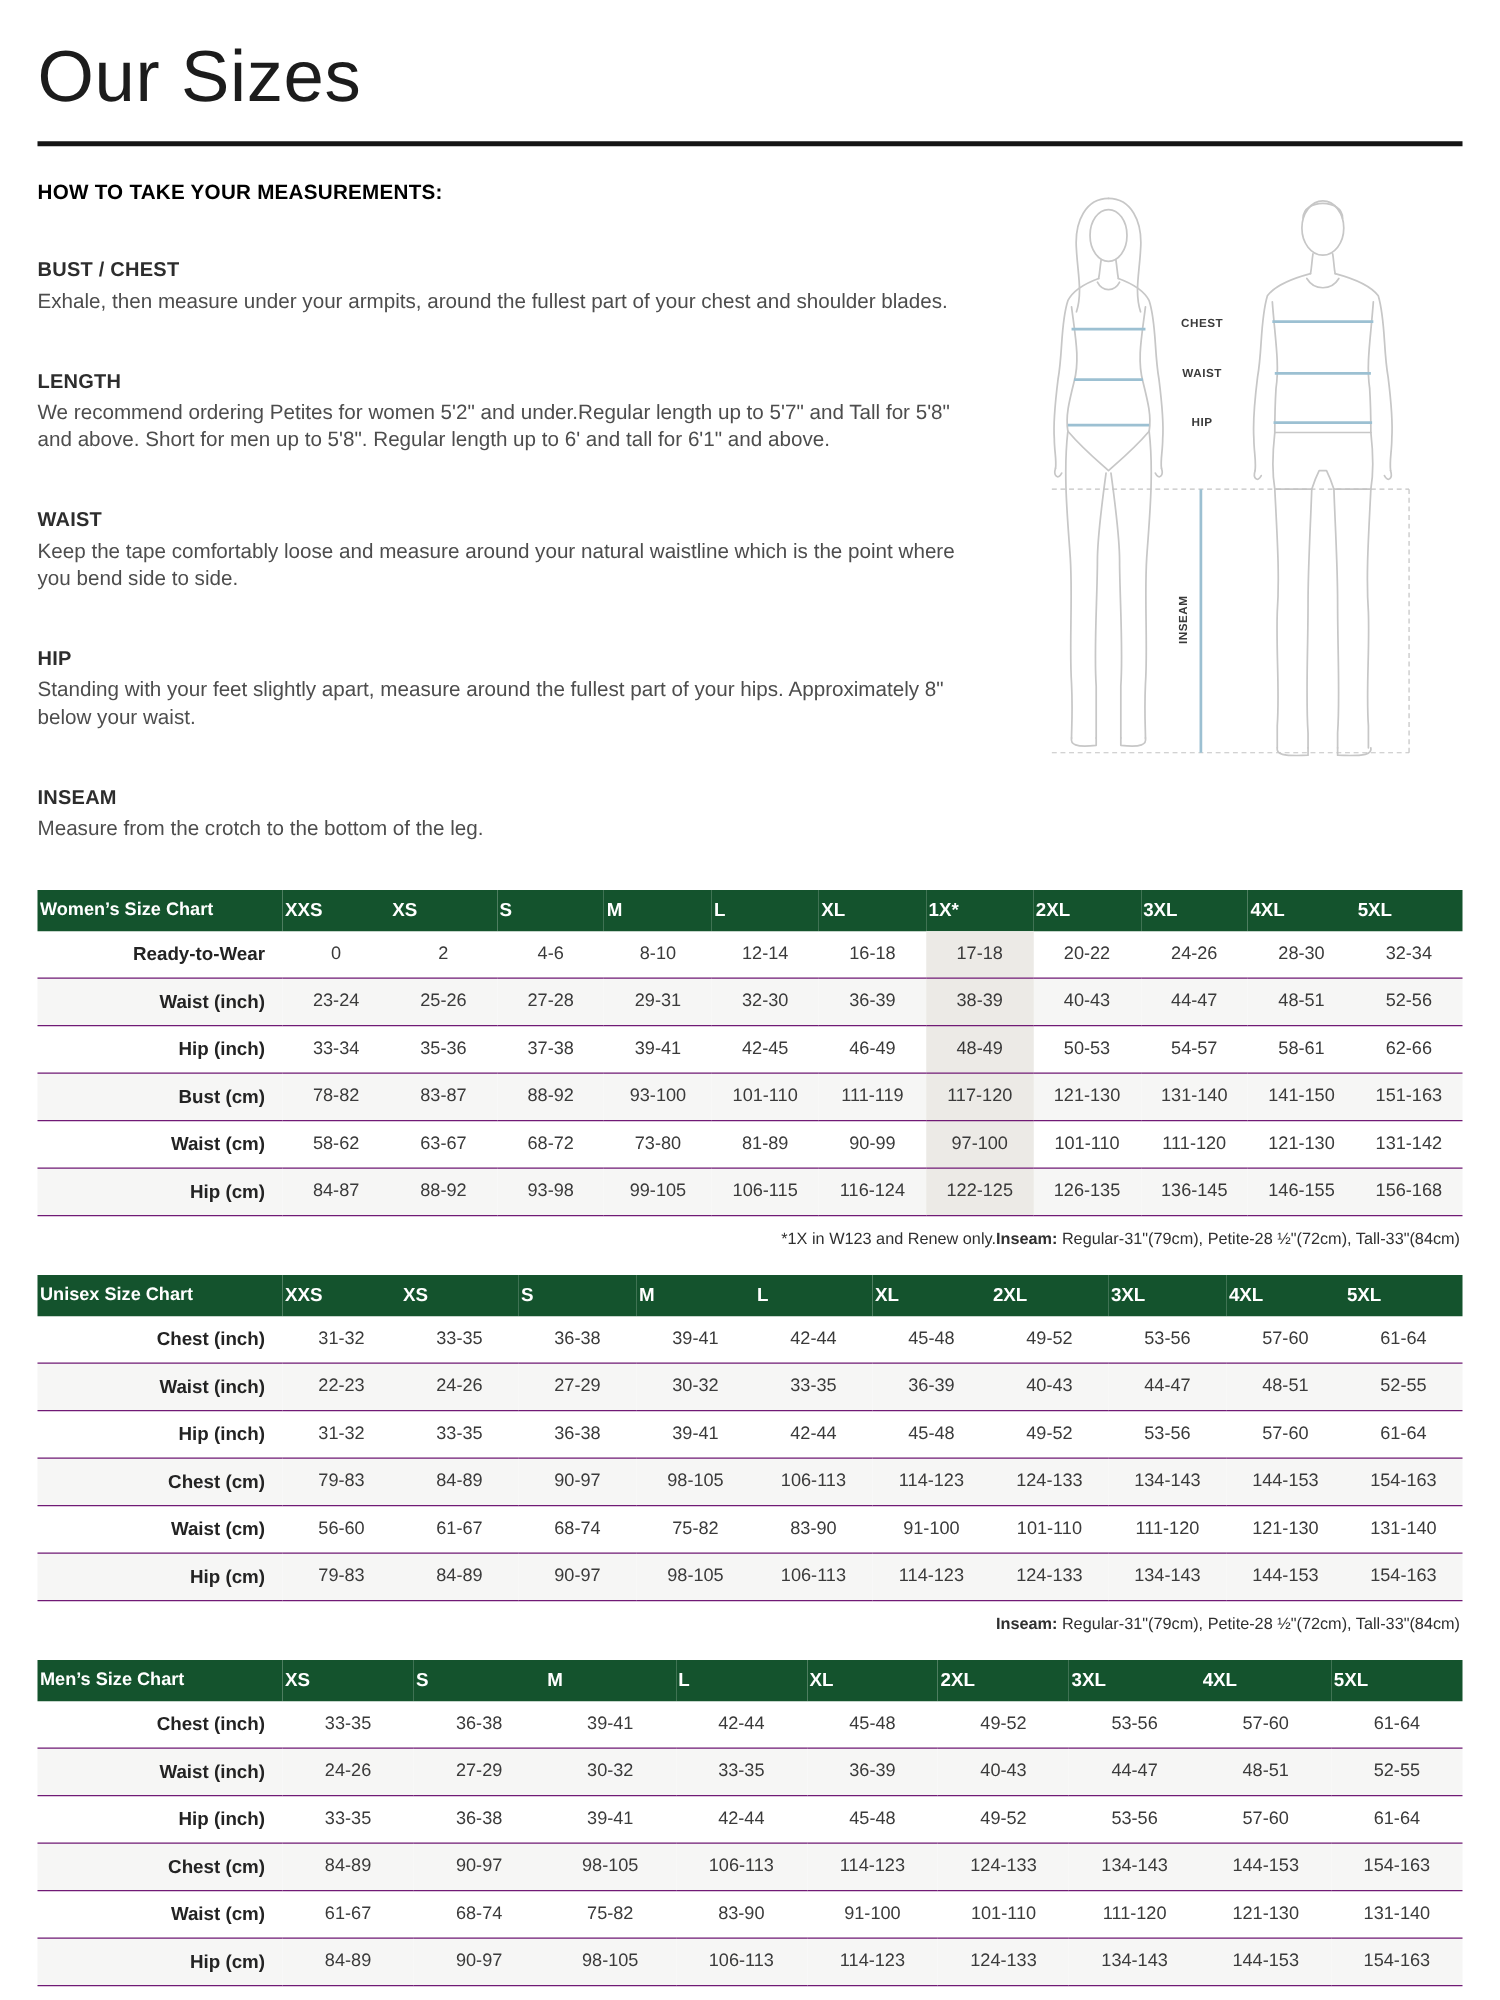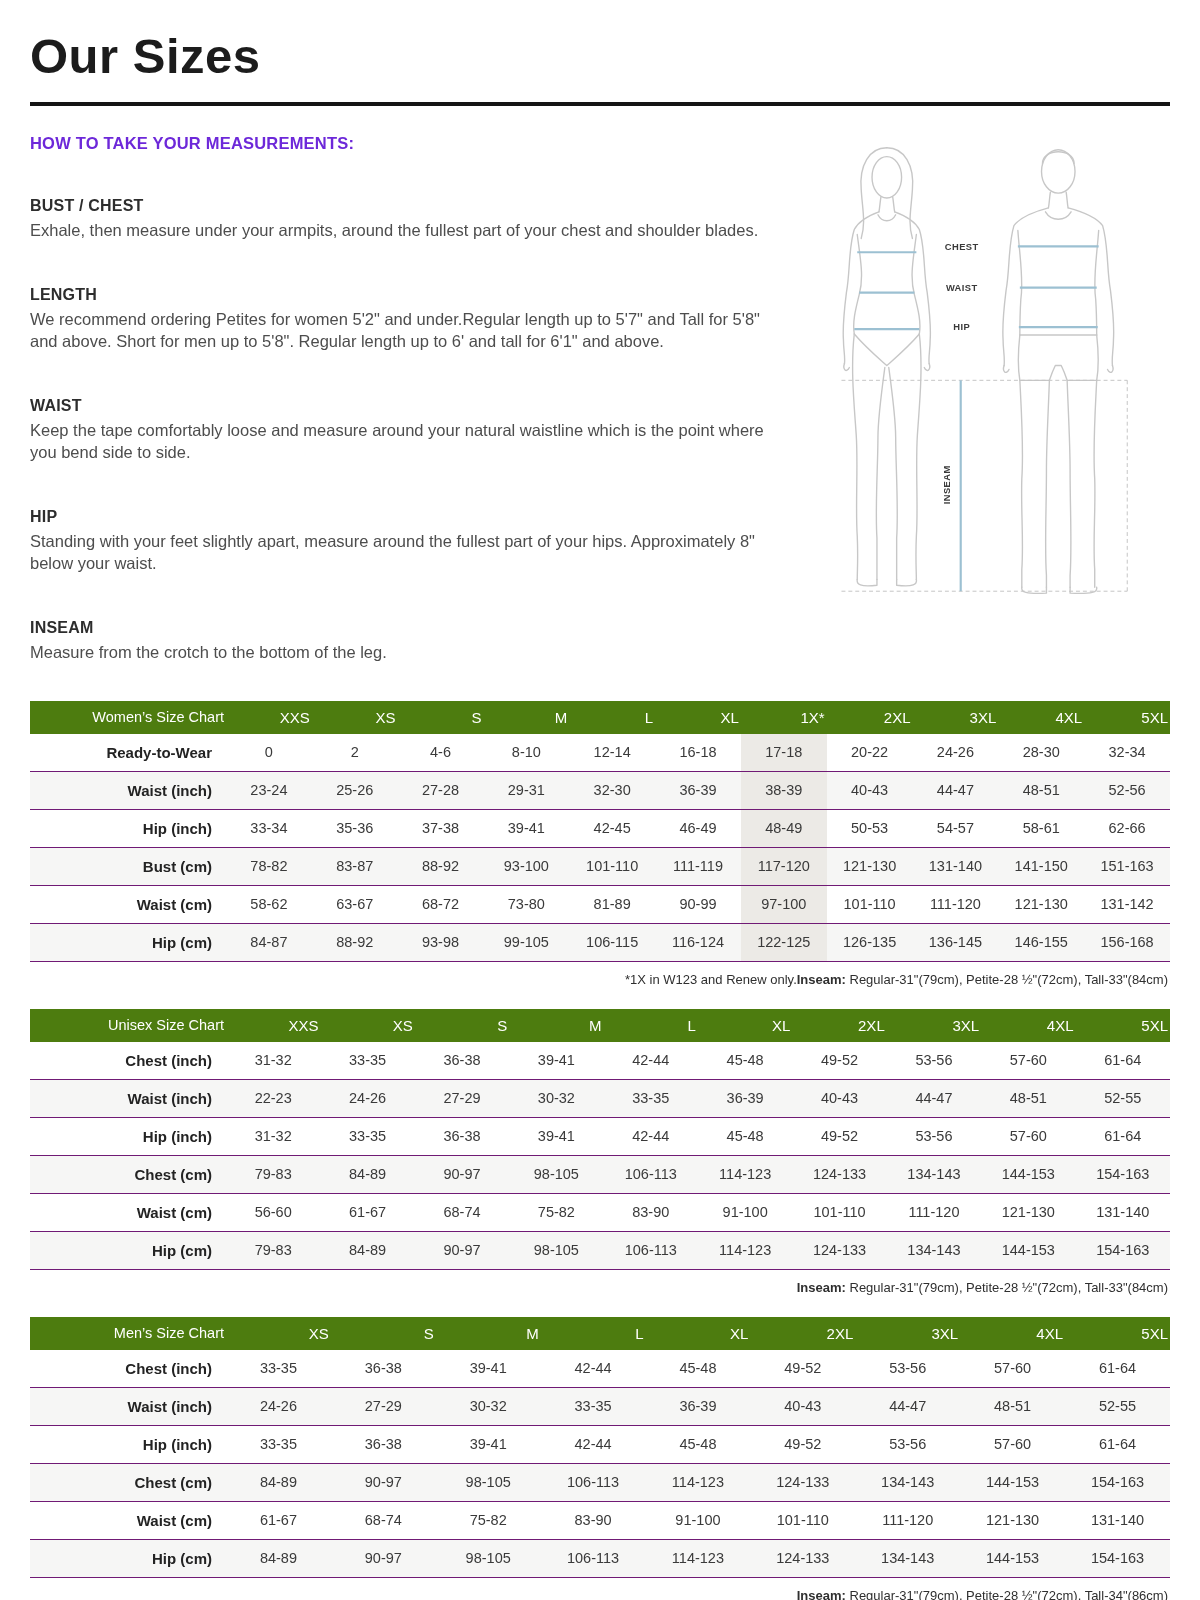--- a/index.html
+++ b/index.html
@@ -6,32 +6,32 @@
   html, body { background: #ffffff; }
   body {
     width: 1200px;
     font-family: "Liberation Sans", sans-serif;
     color: #414141;
     -webkit-font-smoothing: antialiased;
   }
   .page { padding: 24px 30px 34px; }
 
   .page-title {
-    font-size: 49px;
-    font-weight: 700;
+    font-size: 58px;
+    font-weight: 400;
     color: #1c1c1c;
     letter-spacing: 0.5px;
     margin: 4px 0 18px;
   }
   .title-rule { height: 4px; background: #151515; margin-bottom: 26px; }
 
   .content-row { display: flex; gap: 14px; margin-bottom: 4px; }
   .instructions { flex: 1 1 auto; max-width: 745px; padding-top: 2px; }
   .instructions h2 {
-    font-size: 16.5px; font-weight: 700; color: #6d28d9;
+    font-size: 16.5px; font-weight: 700; color: #000000;
     letter-spacing: 0.2px; margin-bottom: 16px;
   }
   .m-section { margin-bottom: 15px; }
   .m-section h3 {
     font-size: 16px; font-weight: 700; color: #2d2d2d;
     letter-spacing: 0.2px; margin-bottom: 5px; margin-top: 44px;
   }
   .m-section p { font-size: 16.5px; line-height: 1.33; color: #4d4d4d; }
 
   .diagram { flex: 0 0 372px; display: flex; justify-content: center; }
@@ -41,23 +41,23 @@
   .dash-line { stroke: #c4c4c4; stroke-width: 1; stroke-dasharray: 4 3; fill: none; }
   .diag-label {
     font-family: "Liberation Sans", sans-serif;
     font-size: 9.5px; font-weight: 700; fill: #3a3a3a; letter-spacing: 0.4px;
   }
 
   .table-block { margin-top: 22px; }
   table.size-table { width: 100%; border-collapse: collapse; table-layout: fixed; }
   .size-table col.label-col { width: 196px; }
   .size-table thead th {
-    background: #4d7c0f; color: #ffffff;
-    font-size: 15px; font-weight: 400;
-    padding: 8px 2px; text-align: right;
+    background: #14532d; color: #ffffff;
+    font-size: 15px; font-weight: 700;
+    padding: 8px 2px; text-align: left;
   }
   .size-table thead th.tbl-title { font-size: 14.5px; }
   .size-table tbody tr { border-bottom: 1px solid #701a75; }
   .size-table tbody tr:nth-child(even) { background: #f6f6f5; }
   .size-table tbody th {
     text-align: right; font-size: 15px; font-weight: 700;
     color: #232323; padding: 10px 14px 10px 2px; white-space: nowrap;
   }
   .size-table tbody td {
     text-align: center; font-size: 14.5px; color: #3a3a3a; padding: 10px 2px;

